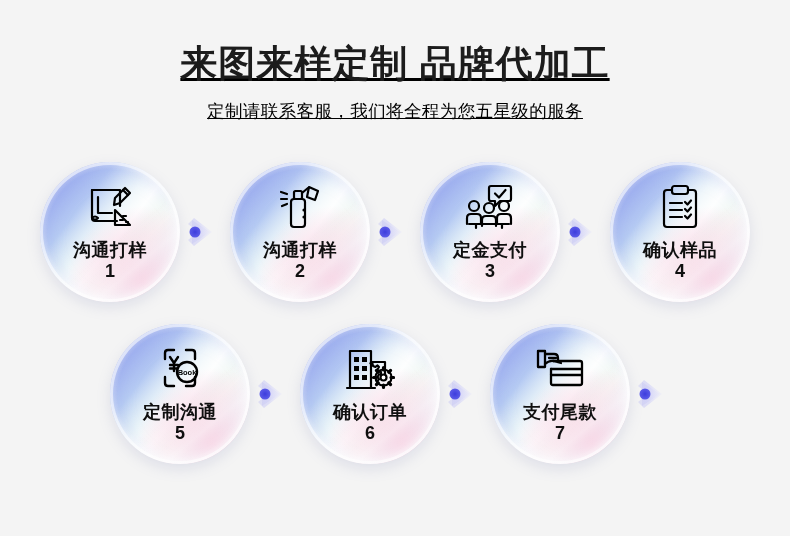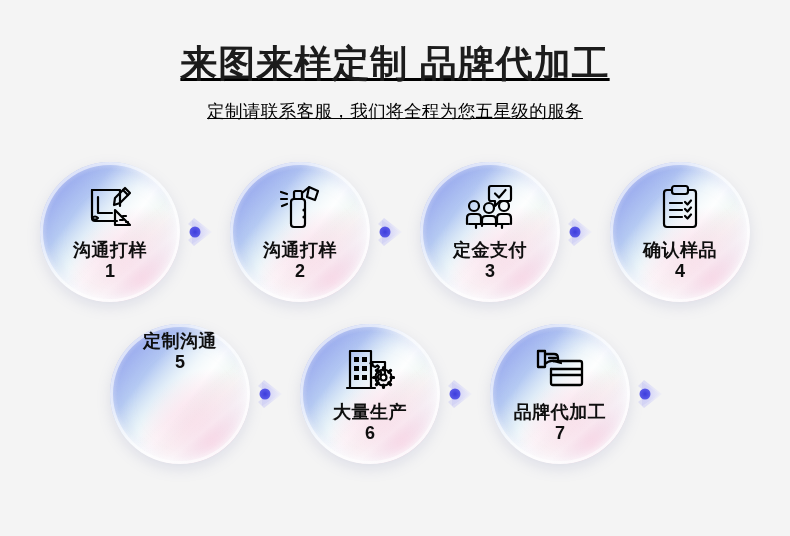--- a/index.html
+++ b/index.html
@@ -270,20 +270,33 @@
         <div class="badge-num">4</div>
       </div>
     </div>
 
   </div>
 
   <div class="row">
 
     <div class="badge">
       <div class="badge-inner">
+        <div class="badge-icon">
+          <svg width="48" height="46" viewBox="0 0 48 46" fill="none" stroke="#000" stroke-width="2.4" stroke-linecap="round" stroke-linejoin="round">
+            <path d="M30 4 L36 4 Q39 4 39 7 L39 13"></path>
+            <path d="M9 13 L9 7 Q9 4 12 4 L18 4"></path>
+            <path d="M9 31 L9 37 Q9 40 12 40 L18 40"></path>
+            <path d="M39 31 L39 37 Q39 40 36 40 L30 40"></path>
+            <path d="M14 11 L18 17 L22 11"></path>
+            <path d="M18 17 L18 25"></path>
+            <path d="M14 19 L22 19 M14 22.5 L22 22.5"></path>
+            <circle cx="31" cy="26" r="10"></circle>
+            <text x="31" y="29" font-family="Liberation Sans, sans-serif" font-size="7.5" font-weight="bold" fill="#000" stroke="none" text-anchor="middle">Book</text>
+          </svg>
+        </div>
         <div class="badge-label">定制沟通</div>
         <div class="badge-num">5</div>
       </div>
     </div>
 
     <div class="arrow">
       <svg width="38" height="40" viewBox="0 0 38 40">
         <path d="M8 6 L26 20 L8 34 L2 28 L12 20 L2 12 Z" fill="url(#ag1)"></path>
         <path d="M6 8 L24 20 L6 32 Z" fill="url(#ag1)" opacity="0.8"></path>
         <circle cx="9" cy="20" r="5.5" fill="url(#ad1)"></circle>
@@ -303,21 +316,21 @@
             <rect x="17" y="20" width="5" height="5" fill="#000" stroke="none"></rect>
             <rect x="9" y="29" width="5" height="5" fill="#000" stroke="none"></rect>
             <rect x="17" y="29" width="5" height="5" fill="#000" stroke="none"></rect>
             <path d="M37 26 L39.5 26 L40.3 29.2 L43.2 30.4 L45.8 28.6 L47.6 30.4 L45.8 33 L47 35.9 L50 36.7 L50 39.2 L47 40 L45.8 42.9 L47.6 45.5 L45.8 47.3" transform="translate(-5,-4) scale(0.82)" stroke-width="2.6"></path>
             <circle cx="38.5" cy="31.5" r="8" fill="none"></circle>
             <circle cx="38.5" cy="31.5" r="3" fill="#fff"></circle>
             <path d="M38.5 21.5 L38.5 24 M38.5 39 L38.5 41.5 M28.5 31.5 L31 31.5 M46 31.5 L48.5 31.5
                      M31.5 24.5 L33.2 26.2 M43.8 36.8 L45.5 38.5 M45.5 24.5 L43.8 26.2 M33.2 36.8 L31.5 38.5" stroke-width="3.2"></path>
           </svg>
         </div>
-        <div class="badge-label">大量生产</div>
+        <div class="badge-label">确认订单</div>
         <div class="badge-num">6</div>
       </div>
     </div>
 
     <div class="arrow">
       <svg width="38" height="40" viewBox="0 0 38 40">
         <path d="M8 6 L26 20 L8 34 L2 28 L12 20 L2 12 Z" fill="url(#ag1)"></path>
         <path d="M6 8 L24 20 L6 32 Z" fill="url(#ag1)" opacity="0.8"></path>
         <circle cx="9" cy="20" r="5.5" fill="url(#ad1)"></circle>
       </svg>
@@ -328,21 +341,21 @@
         <div class="badge-icon">
           <svg width="52" height="44" viewBox="0 0 52 44" fill="none" stroke="#000" stroke-width="2.3" stroke-linecap="round" stroke-linejoin="round">
             <path d="M4 4 L11 4 L11 20 L4 20 Z"></path>
             <path d="M11 7 L20 7 Q24 7 24 11 L24 15"></path>
             <path d="M11 17 Q15 13 20 14 L27 16"></path>
             <path d="M15 11 L22 11"></path>
             <path d="M19 14 L46 14 Q48 14 48 16 L48 36 Q48 38 46 38 L19 38 Q17 38 17 36 L17 22"></path>
             <path d="M17 22 L48 22 M17 28 L48 28"></path>
           </svg>
         </div>
-        <div class="badge-label">品牌代加工</div>
+        <div class="badge-label">支付尾款</div>
         <div class="badge-num">7</div>
       </div>
     </div>
 
     <div class="arrow">
       <svg width="38" height="40" viewBox="0 0 38 40">
         <path d="M8 6 L26 20 L8 34 L2 28 L12 20 L2 12 Z" fill="url(#ag1)"></path>
         <path d="M6 8 L24 20 L6 32 Z" fill="url(#ag1)" opacity="0.8"></path>
         <circle cx="9" cy="20" r="5.5" fill="url(#ad1)"></circle>
       </svg>

